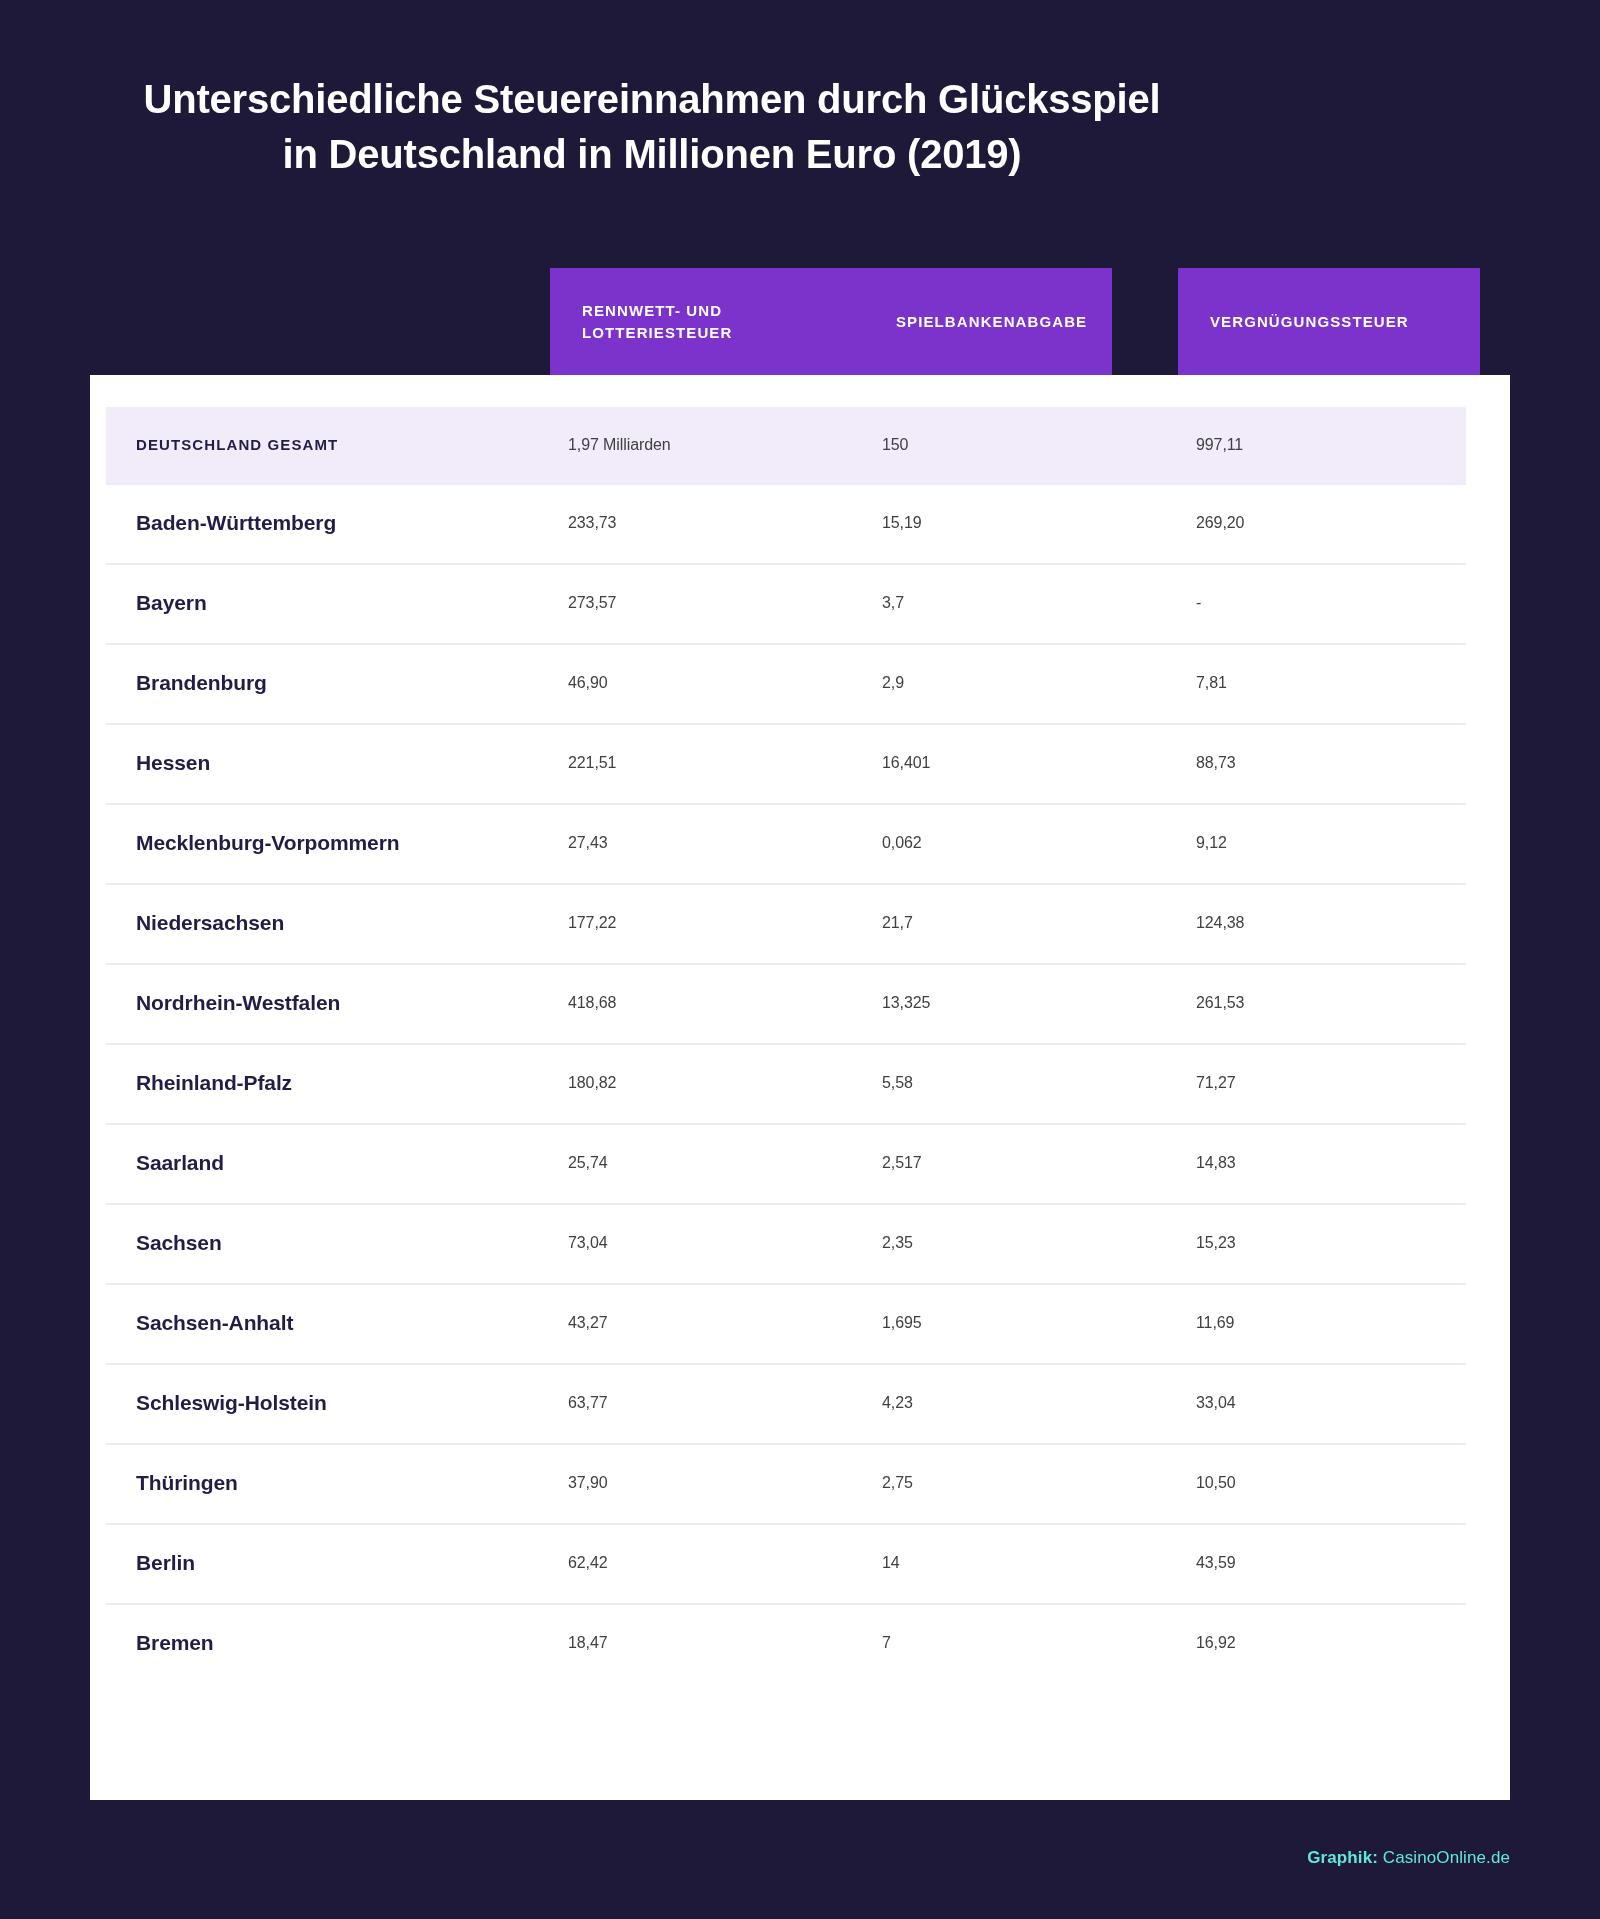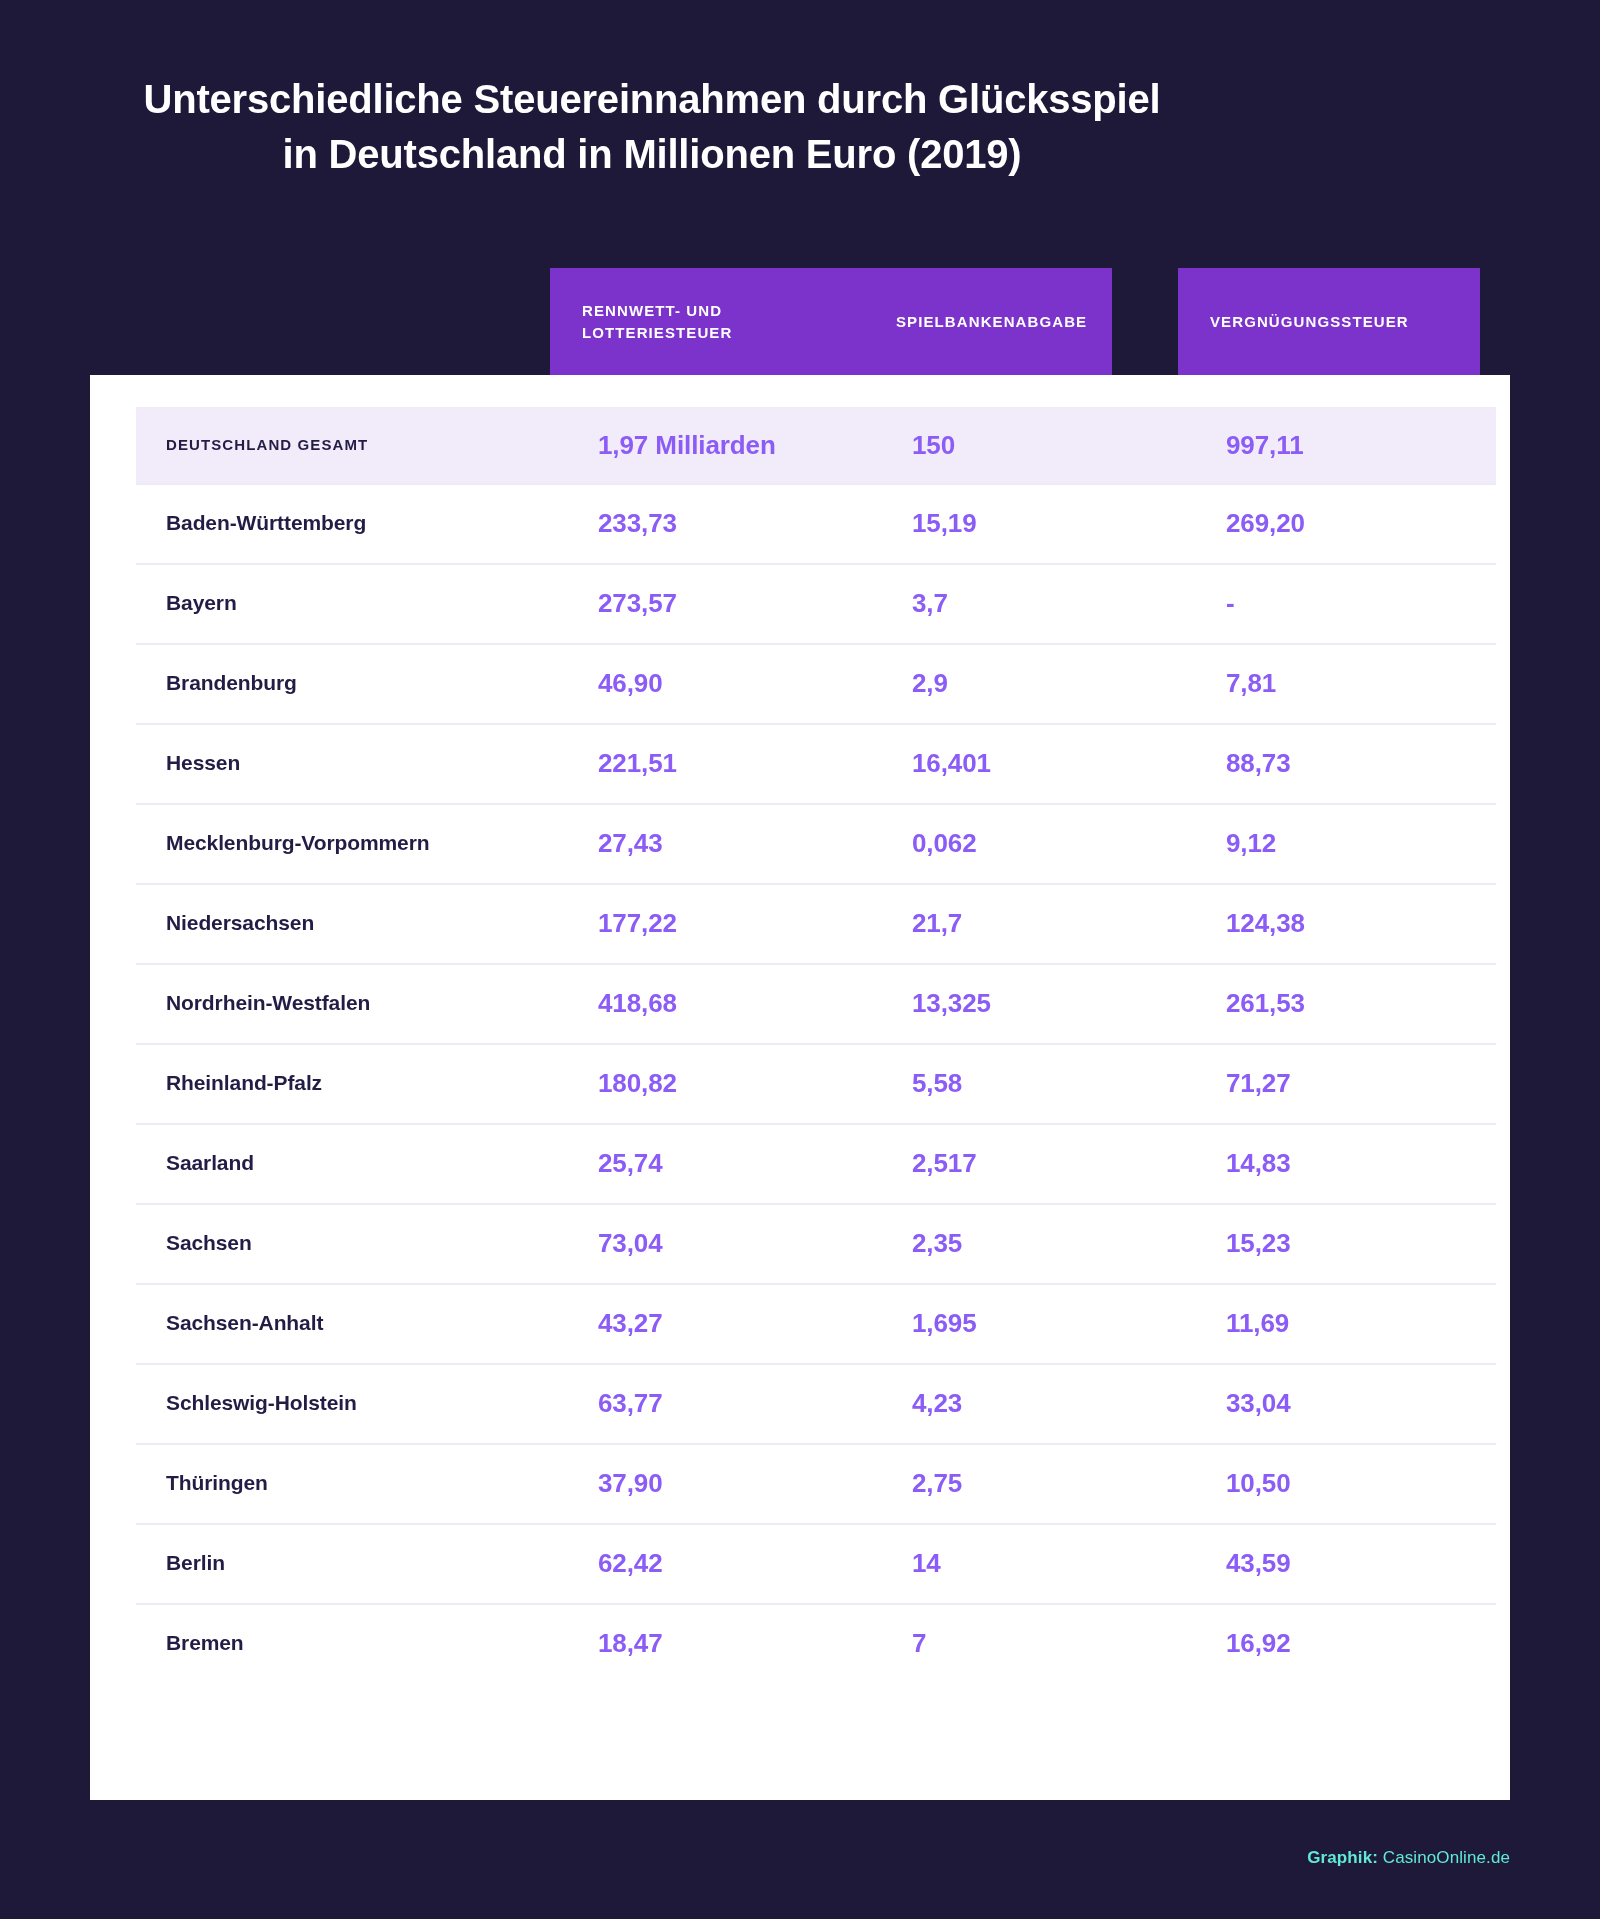--- a/index.html
+++ b/index.html
@@ -66,21 +66,21 @@
     top: 375px;
     left: 90px;
     width: 1420px;
     height: 1425px;
     background: #FFFFFF;
     box-sizing: border-box;
   }
   .table {
     position: absolute;
     top: 32px;
-    left: 46px;
+    left: 16px;
     width: 1360px;
   }
 
   
   .row {
     position: relative;
     height: 80px;
     display: flex;
     align-items: center;
     box-sizing: border-box;
@@ -113,23 +113,23 @@
     font-size: 21px;
     font-weight: 700;
     letter-spacing: -0.1px;
   }
   .summary .label-text {
     font-size: 15px;
     letter-spacing: 1.1px;
     text-transform: uppercase;
   }
   .value-text {
-    color: #8b5cf6;
-    font-size: 26px;
-    font-weight: 700;
+    color: #404040;
+    font-size: 16px;
+    font-weight: 400;
     letter-spacing: -0.1px;
   }
 
   
   .credit {
     position: absolute;
     top: 1848px;
     right: 90px;
     color: #5eead4;
     font-size: 17px;

